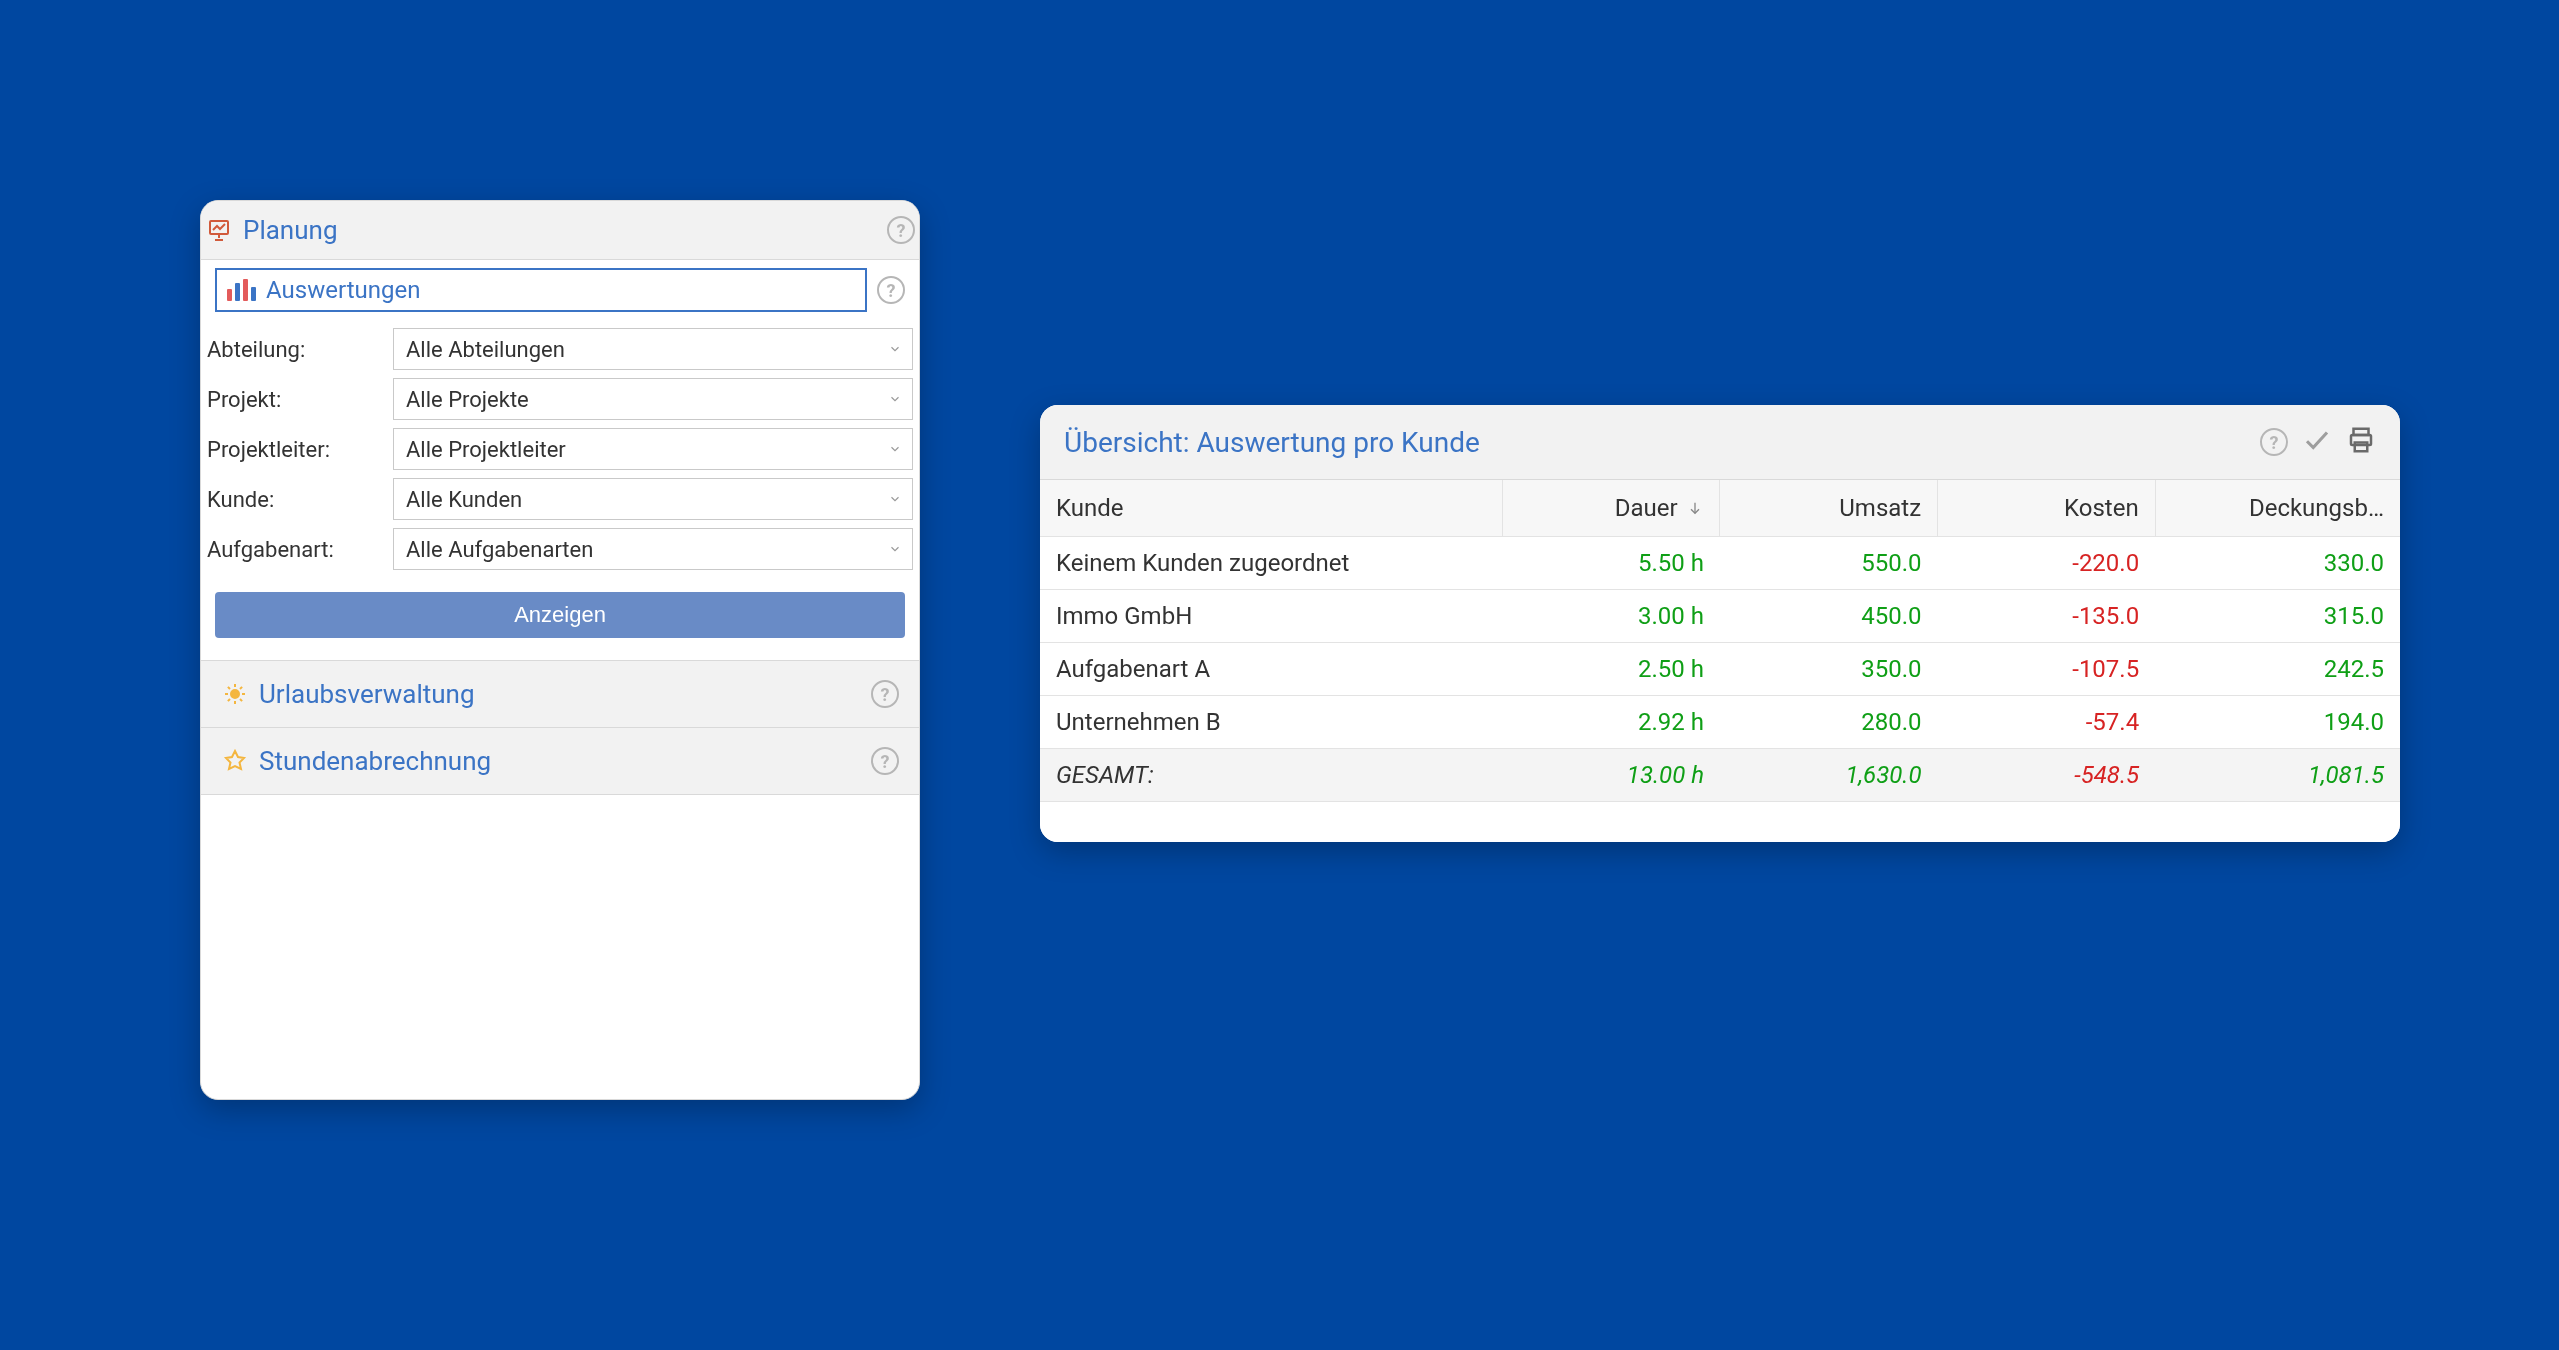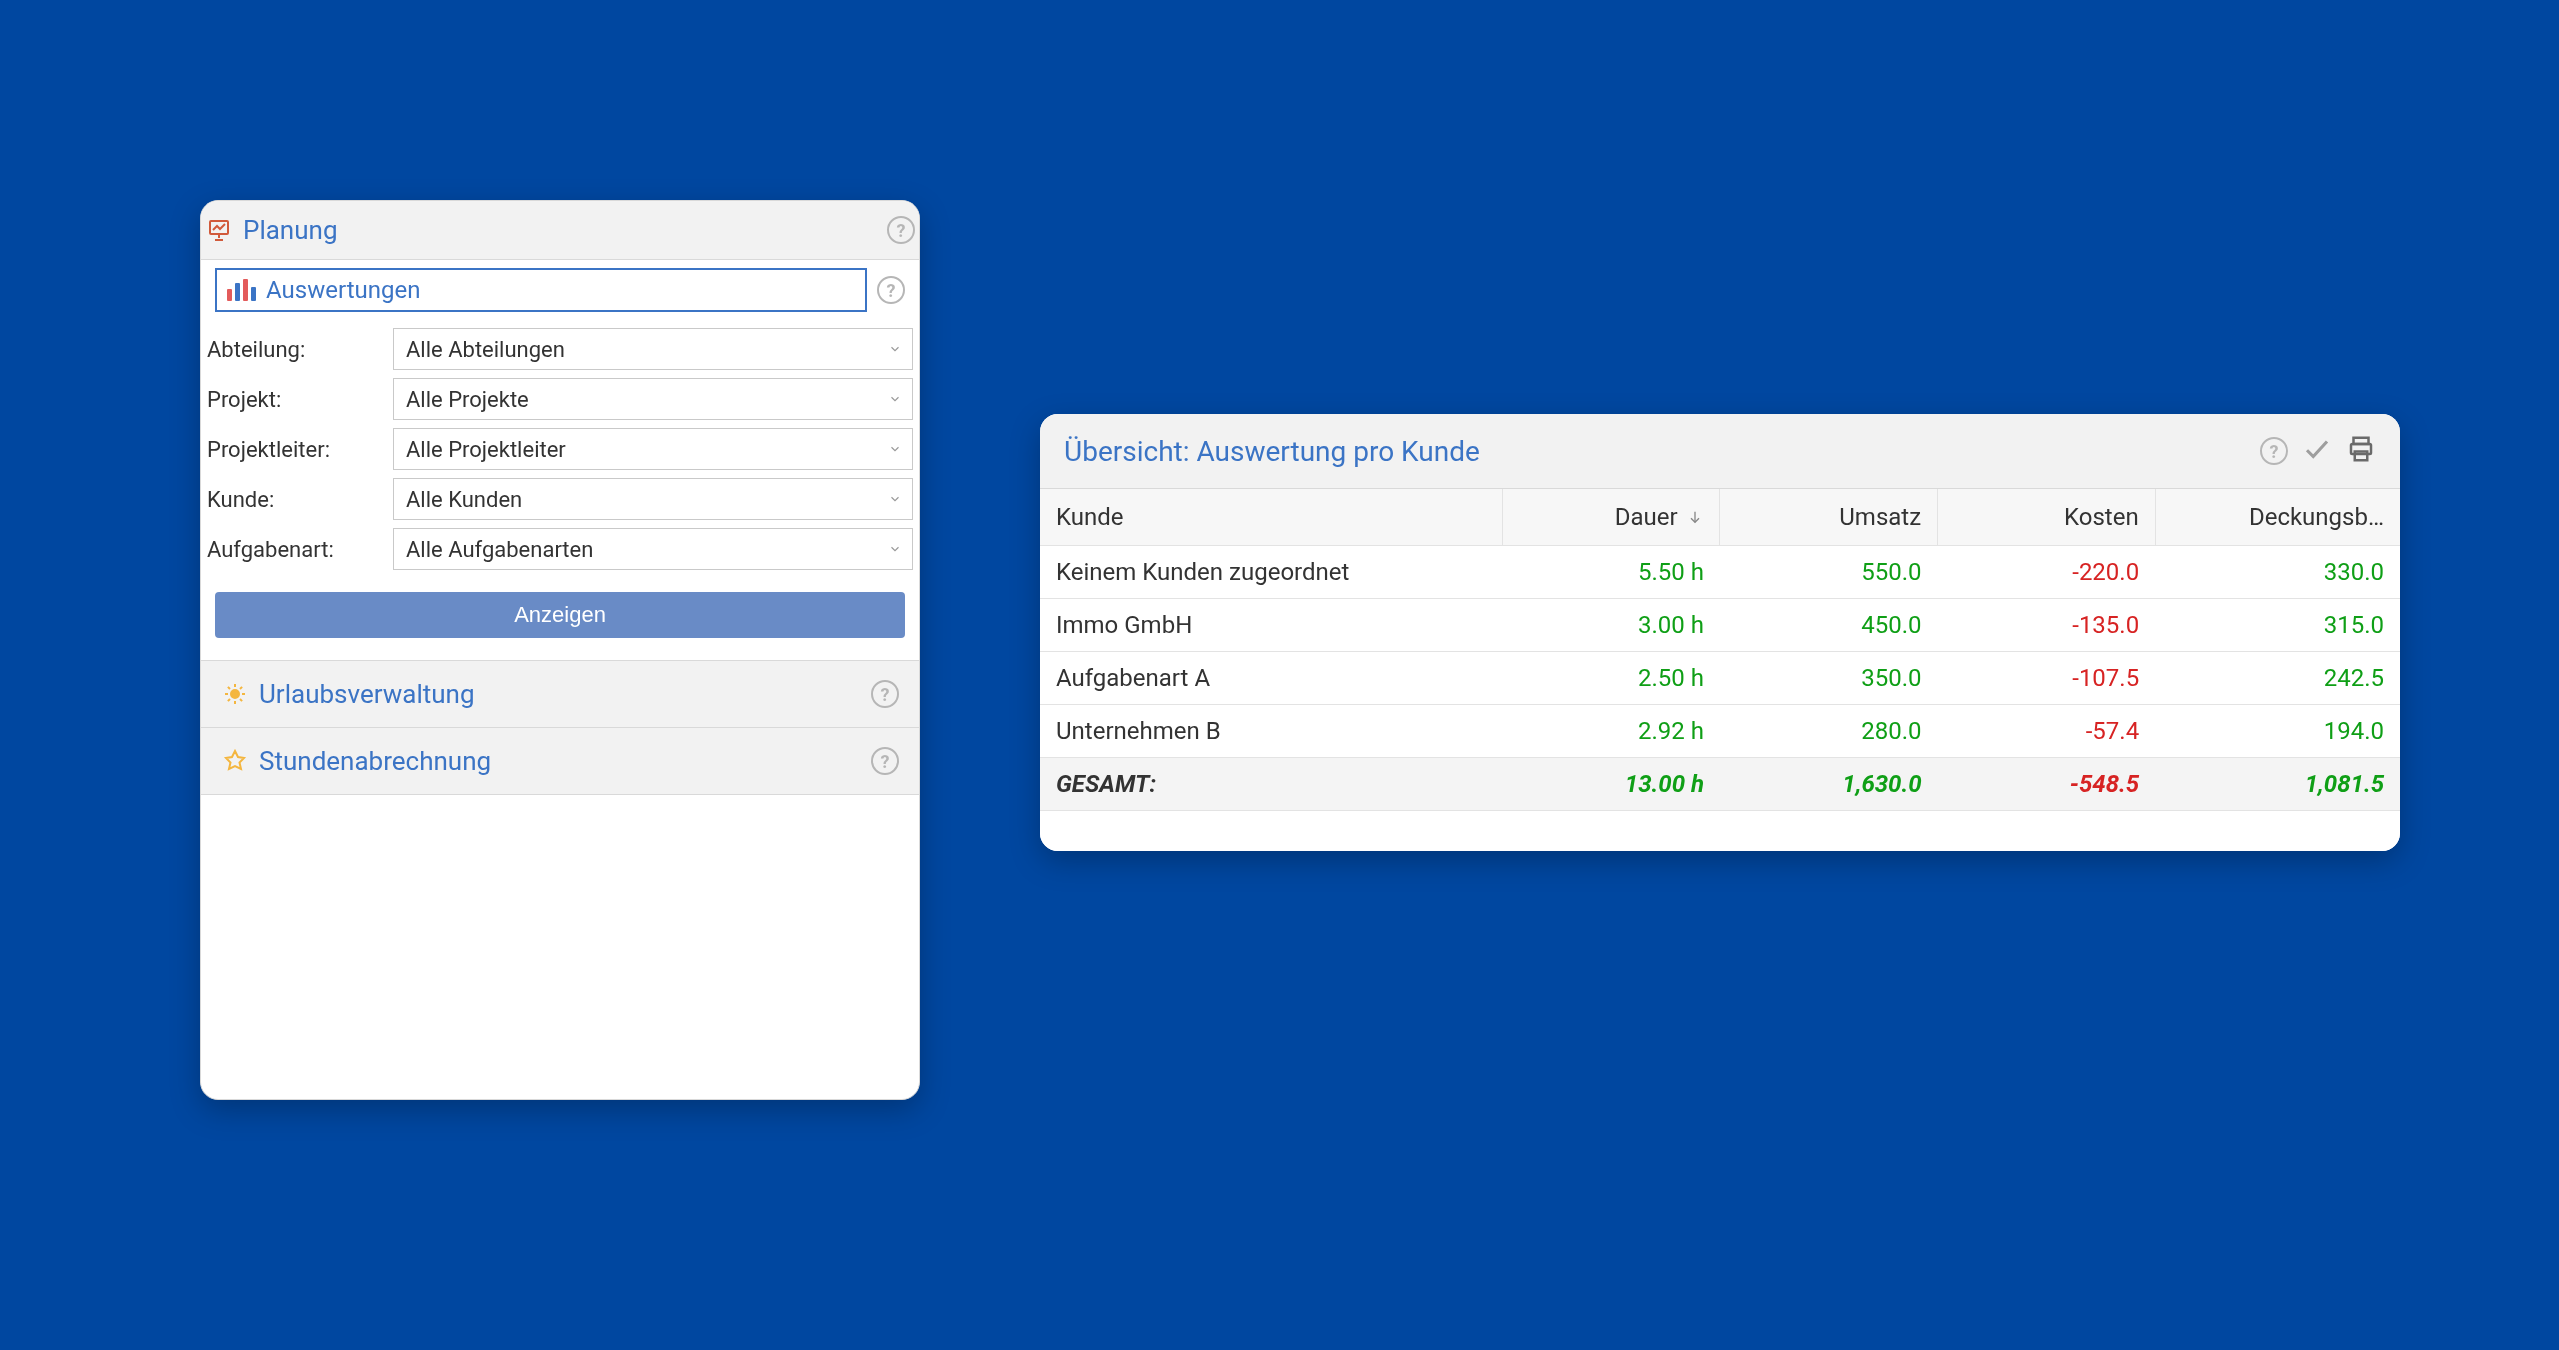--- a/index.html
+++ b/index.html
@@ -188,21 +188,21 @@
 
   .spacer-bottom {
     height: 40px;
     background: var(--white);
   }
 
   
   .right-panel {
     position: absolute;
     left: 1040px;
-    top: 414px;
+    top: 405px;
     width: 1360px;
     background: var(--white);
     border-radius: 18px;
     box-shadow: 0 10px 30px rgba(0,0,0,0.25);
     overflow: hidden;
   }
   .right-header {
     display: flex;
     align-items: center;
     padding: 20px 24px;
@@ -246,21 +246,21 @@
   table.data tbody td {
     padding: 12px 16px;
     border-bottom: 1px solid var(--row-border);
   }
   table.data tbody td.right { text-align: right; }
   .green { color: var(--green); }
   .red { color: var(--red); }
   tr.total td {
     background: var(--total-bg);
     font-style: italic;
-    font-weight: 700;
+    font-weight: 400;
   }
   .bottom-pad {
     height: 40px;
     background: var(--white);
   }
 
   .sort-arrow {
     display:inline-block;
     margin-left:4px;
     color:#888;

